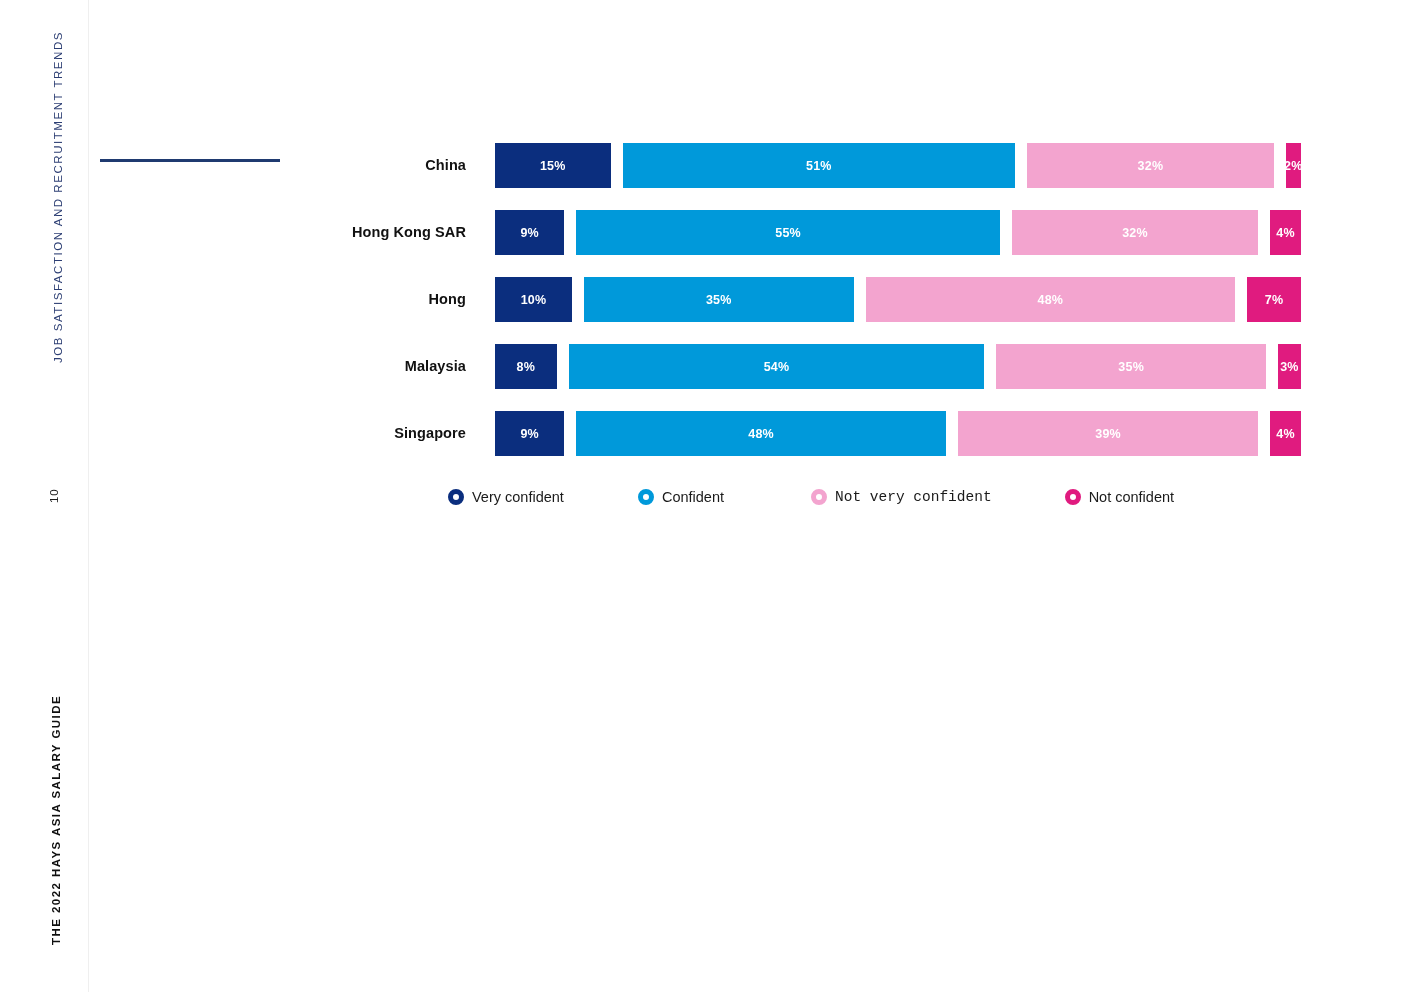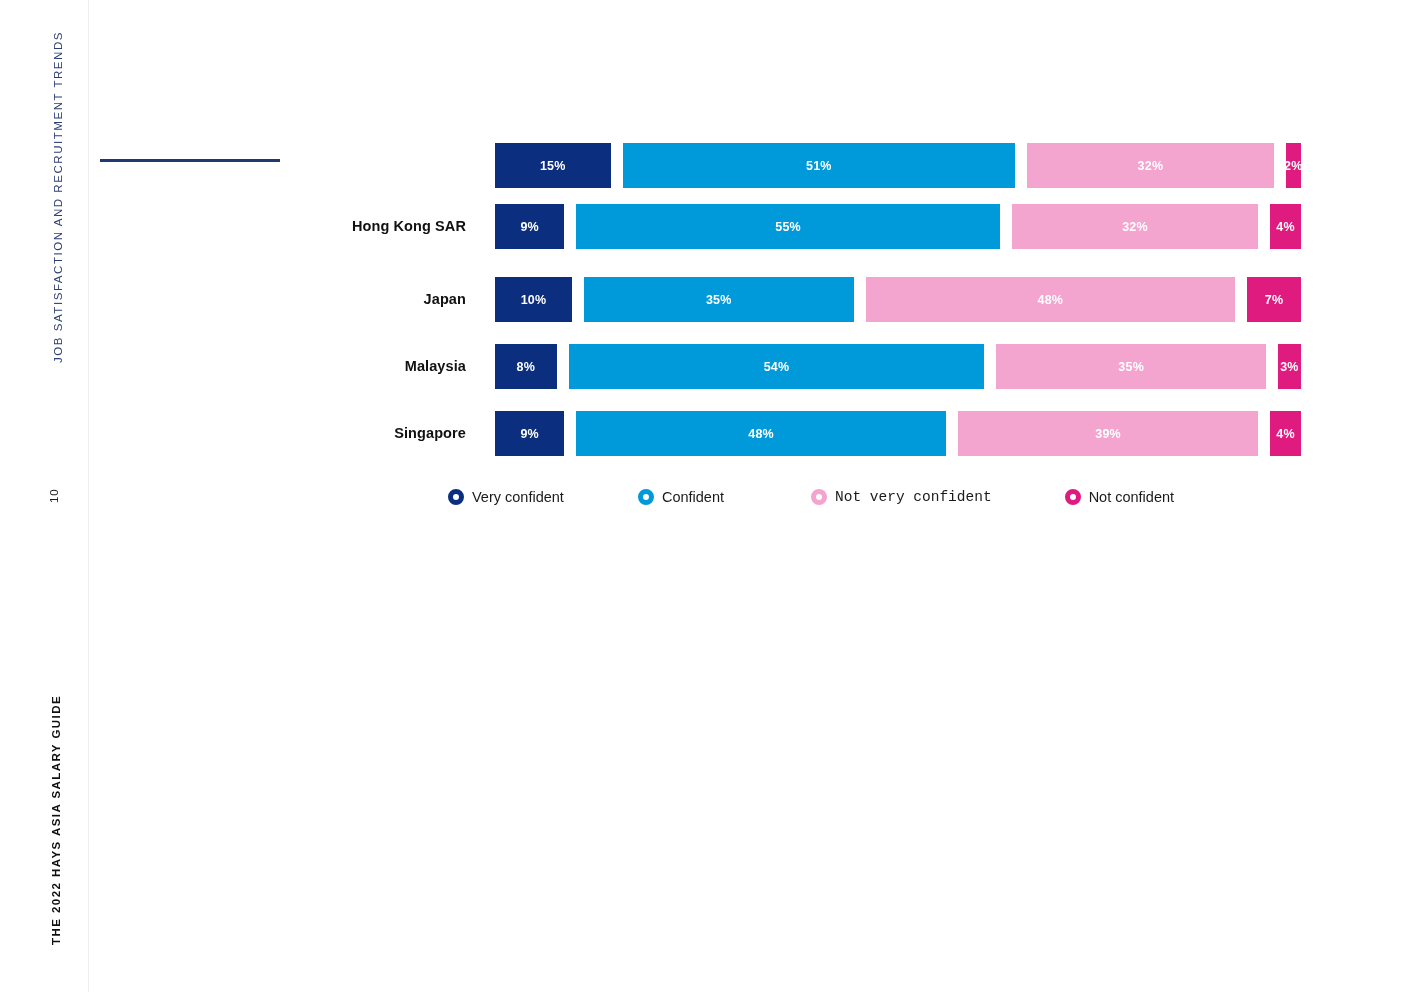--- a/index.html
+++ b/index.html
@@ -172,54 +172,55 @@
 </div>
 <div id="rail-divider"></div>
 
 <div id="headline-block">
   <div id="title-rule"></div>
 </div>
 
 <div id="chart">
   <div id="bar-rows">
       <div class="bar-row" style="top: 143px;">
+        <div class="row-label">China</div>
         <div class="bar-track">
           <div class="seg s0" style="width: 15%; background: rgb(11, 46, 126);">
             <span>15%</span>
           </div>
           <div class="seg s1" style="width: 51%; background: rgb(0, 153, 218);">
             <span>51%</span>
           </div>
           <div class="seg s2" style="width: 32%; background: rgb(243, 164, 207);">
             <span>32%</span>
           </div>
           <div class="seg s3" style="width: 2%; background: rgb(224, 27, 127);">
             <span>2%</span>
           </div>
         </div>
       </div>
-      <div class="bar-row" style="top: 204px;">
+      <div class="bar-row" style="top: 210px;">
         <div class="row-label">Hong Kong SAR</div>
         <div class="bar-track">
           <div class="seg s0" style="width: 9%; background: rgb(11, 46, 126);">
             <span>9%</span>
           </div>
           <div class="seg s1" style="width: 55%; background: rgb(0, 153, 218);">
             <span>55%</span>
           </div>
           <div class="seg s2" style="width: 32%; background: rgb(243, 164, 207);">
             <span>32%</span>
           </div>
           <div class="seg s3" style="width: 4%; background: rgb(224, 27, 127);">
             <span>4%</span>
           </div>
         </div>
       </div>
       <div class="bar-row" style="top: 277px;">
-        <div class="row-label">Japan</div>
+        <div class="row-label">Hong</div>
         <div class="bar-track">
           <div class="seg s0" style="width: 10%; background: rgb(11, 46, 126); text-align: center;">
             <span>10%</span>
           </div>
           <div class="seg s1" style="width: 35%; background: rgb(0, 153, 218);">
             <span>35%</span>
           </div>
           <div class="seg s2" style="width: 48%; background: rgb(243, 164, 207);">
             <span>48%</span>
           </div>

